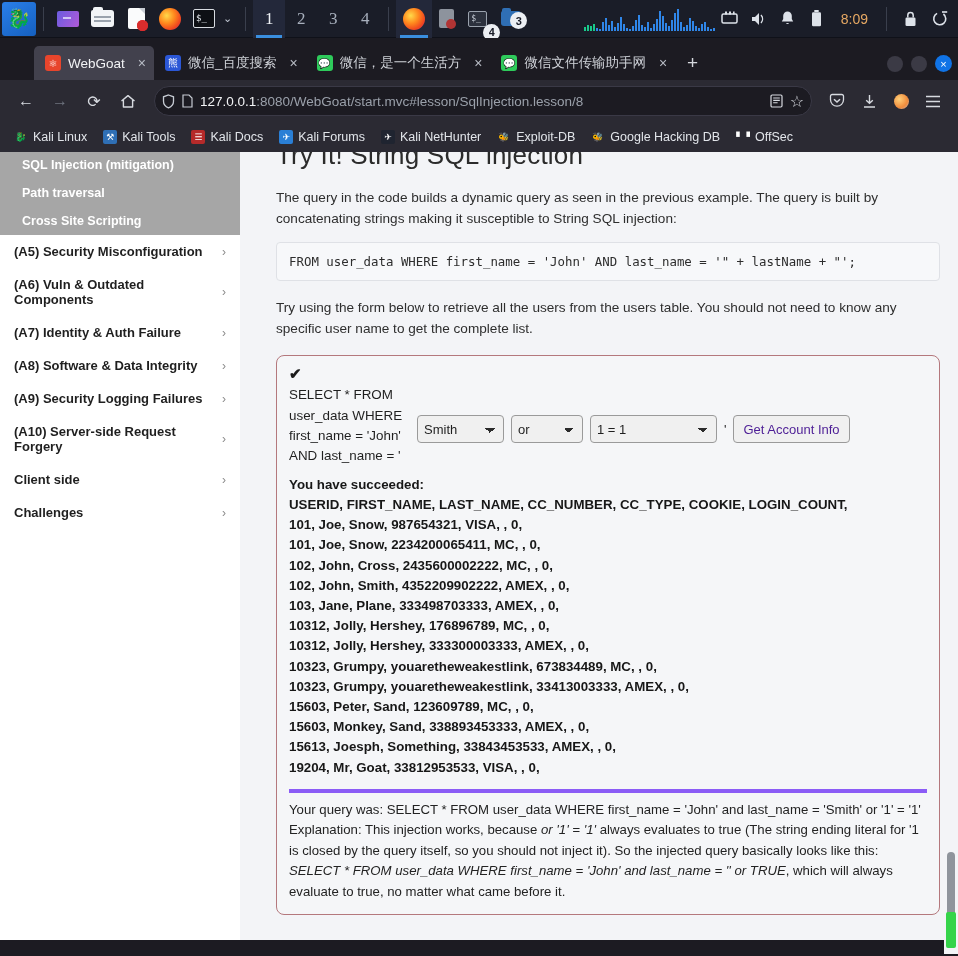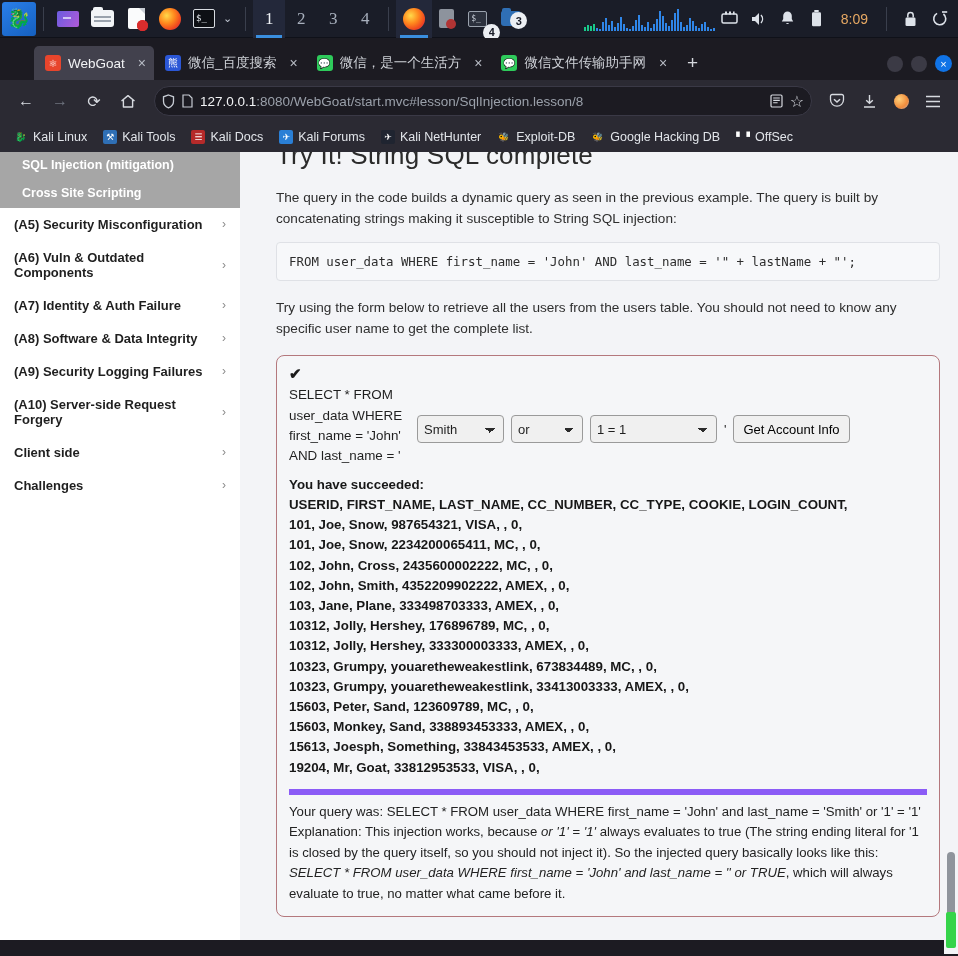--- a/index.html
+++ b/index.html
@@ -160,26 +160,26 @@
     background-position: calc(100% - 13px) 12px, calc(100% - 8px) 12px;
     background-size: 5px 5px, 5px 5px;
     background-repeat:no-repeat;
     padding-right:24px;
   }
   select.sel-name { width:87px; }
   select.sel-op { width:72px; }
   select.sel-cond { width:127px; }
   .quote { font-size:13px; color:#1f1f1f; }
   button.wg {
-    font-family:"Liberation Sans",sans-serif; font-size:13px; color:#000000;
+    font-family:"Liberation Sans",sans-serif; font-size:13px; color:#4c1d95;
     background:#f0f0f0; border:1px solid #9a9a9a; border-radius:4px; height:28px; padding:0 9px;
   }
   .result { margin-top:8px; font-size:13.3px; color:#171717; font-weight:bold; line-height:1.52; }
   .result .rline { white-space:nowrap; }
-  .expl-wrap { margin-top:11px; border-top:6px solid #8b5cf6; padding-top:7px; }
+  .expl-wrap { margin-top:11px; border-top:4px solid #8b5cf6; padding-top:7px; }
   .expl { font-size:13.2px; color:#232323; line-height:1.55; }
   .expl i { font-style:italic; }
 
   
   #vscroll { position:absolute; right:0; top:0; width:14px; height:802px; background:#f3f4f7; }
   #vthumb { position:absolute; right:3px; top:700px; width:8px; height:88px; background:#8f949c; border-radius:4px;}
   #greenmark { position:absolute; right:2px; bottom:6px; width:10px; height:36px; background:#35d44a; border-radius:2px;}
   #watermark {
     position:absolute; right:14px; bottom:2px; font-size:13px; color:#bdc2cb; letter-spacing:1px;
     font-family:"Liberation Sans",sans-serif;
@@ -434,20 +434,21 @@
   <div class="bm">
     <span class="bi bi-offsec">▘▝</span>
     <span>OffSec</span>
   </div>
 </div>
 
 <div id="page">
 
   <div id="sidebar">
     <div class="side-sub">SQL Injection (mitigation)</div>
+    <div class="side-sub">Path traversal</div>
     <div class="side-sub">Cross Site Scripting</div>
 
     <div class="side-item">
       <span>(A5) Security Misconfiguration</span>
       <span class="chev">›</span>
     </div>
     <div class="side-item">
       <span>(A6) Vuln &amp; Outdated Components</span>
       <span class="chev">›</span>
     </div>
@@ -471,21 +472,21 @@
       <span>Client side</span>
       <span class="chev">›</span>
     </div>
     <div class="side-item">
       <span>Challenges</span>
       <span class="chev">›</span>
     </div>
   </div>
 
   <div id="content">
-    <h1 id="lesson-title">Try It! String SQL complete</h1>
+    <h1 id="lesson-title">Try It! String SQL injection</h1>
     <p class="para">The query in the code builds a dynamic query as seen in the previous example. The query is built by concatenating strings making it susceptible to String SQL injection:</p>
     <div class="codebox">FROM user_data WHERE first_name = 'John' AND last_name = '" + lastName + "';</div>
     <p class="para">Try using the form below to retrieve all the users from the users table. You should not need to know any specific user name to get the complete list.</p>
 
     <div class="assignment">
       <div class="check">✔</div>
 
       <div class="formrow">
         <div class="qprefix">SELECT * FROM user_data WHERE first_name = 'John' AND last_name = '</div>
         <div class="controls">

